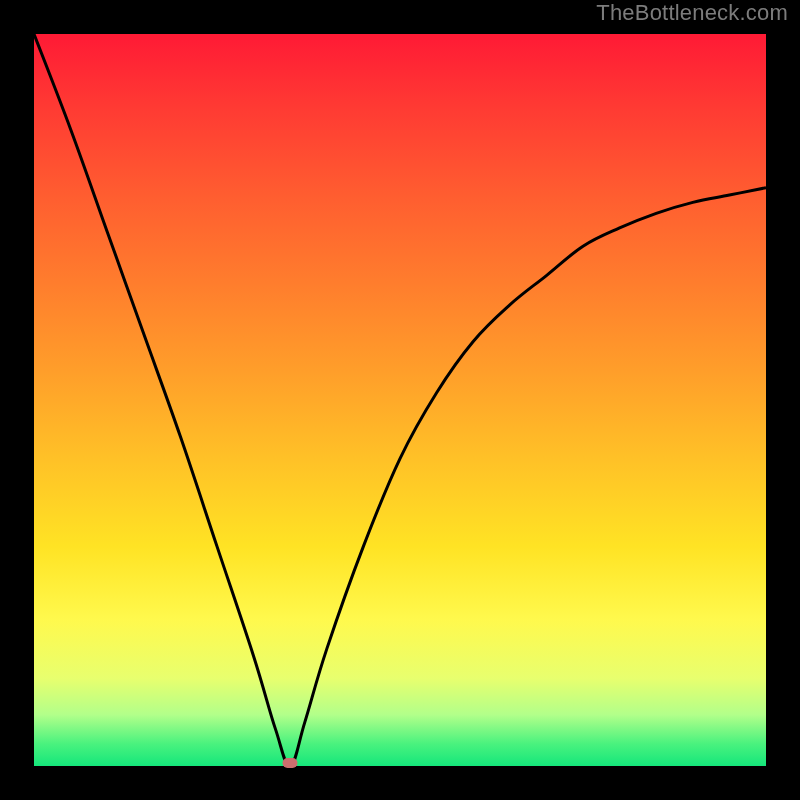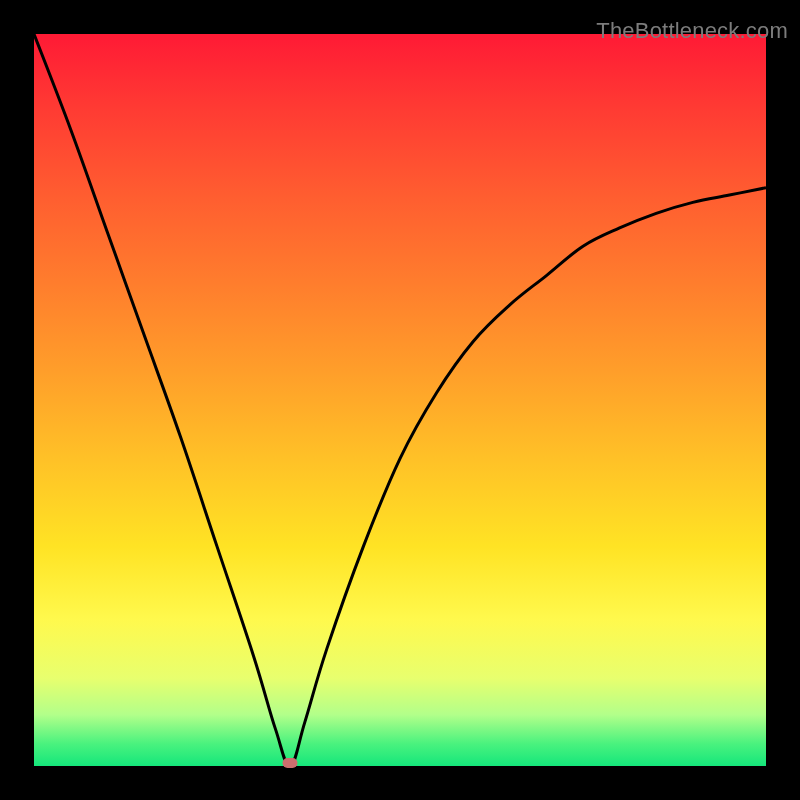--- a/index.html
+++ b/index.html
@@ -48,21 +48,21 @@
   .marker {
     position: absolute;
     width: 15px;
     height: 10px;
     border-radius: 5px;
     background: #cc6e6e;
     transform: translate(-50%, -50%);
   }
   .watermark {
     position: absolute;
-    top: 18px;
+    top: 0;
     right: 12px;
     color: #7c7c7c;
     font-size: 22px;
     letter-spacing: 0.2px;
     user-select: none;
   }
 </style>
 </head>
 <body>
 

